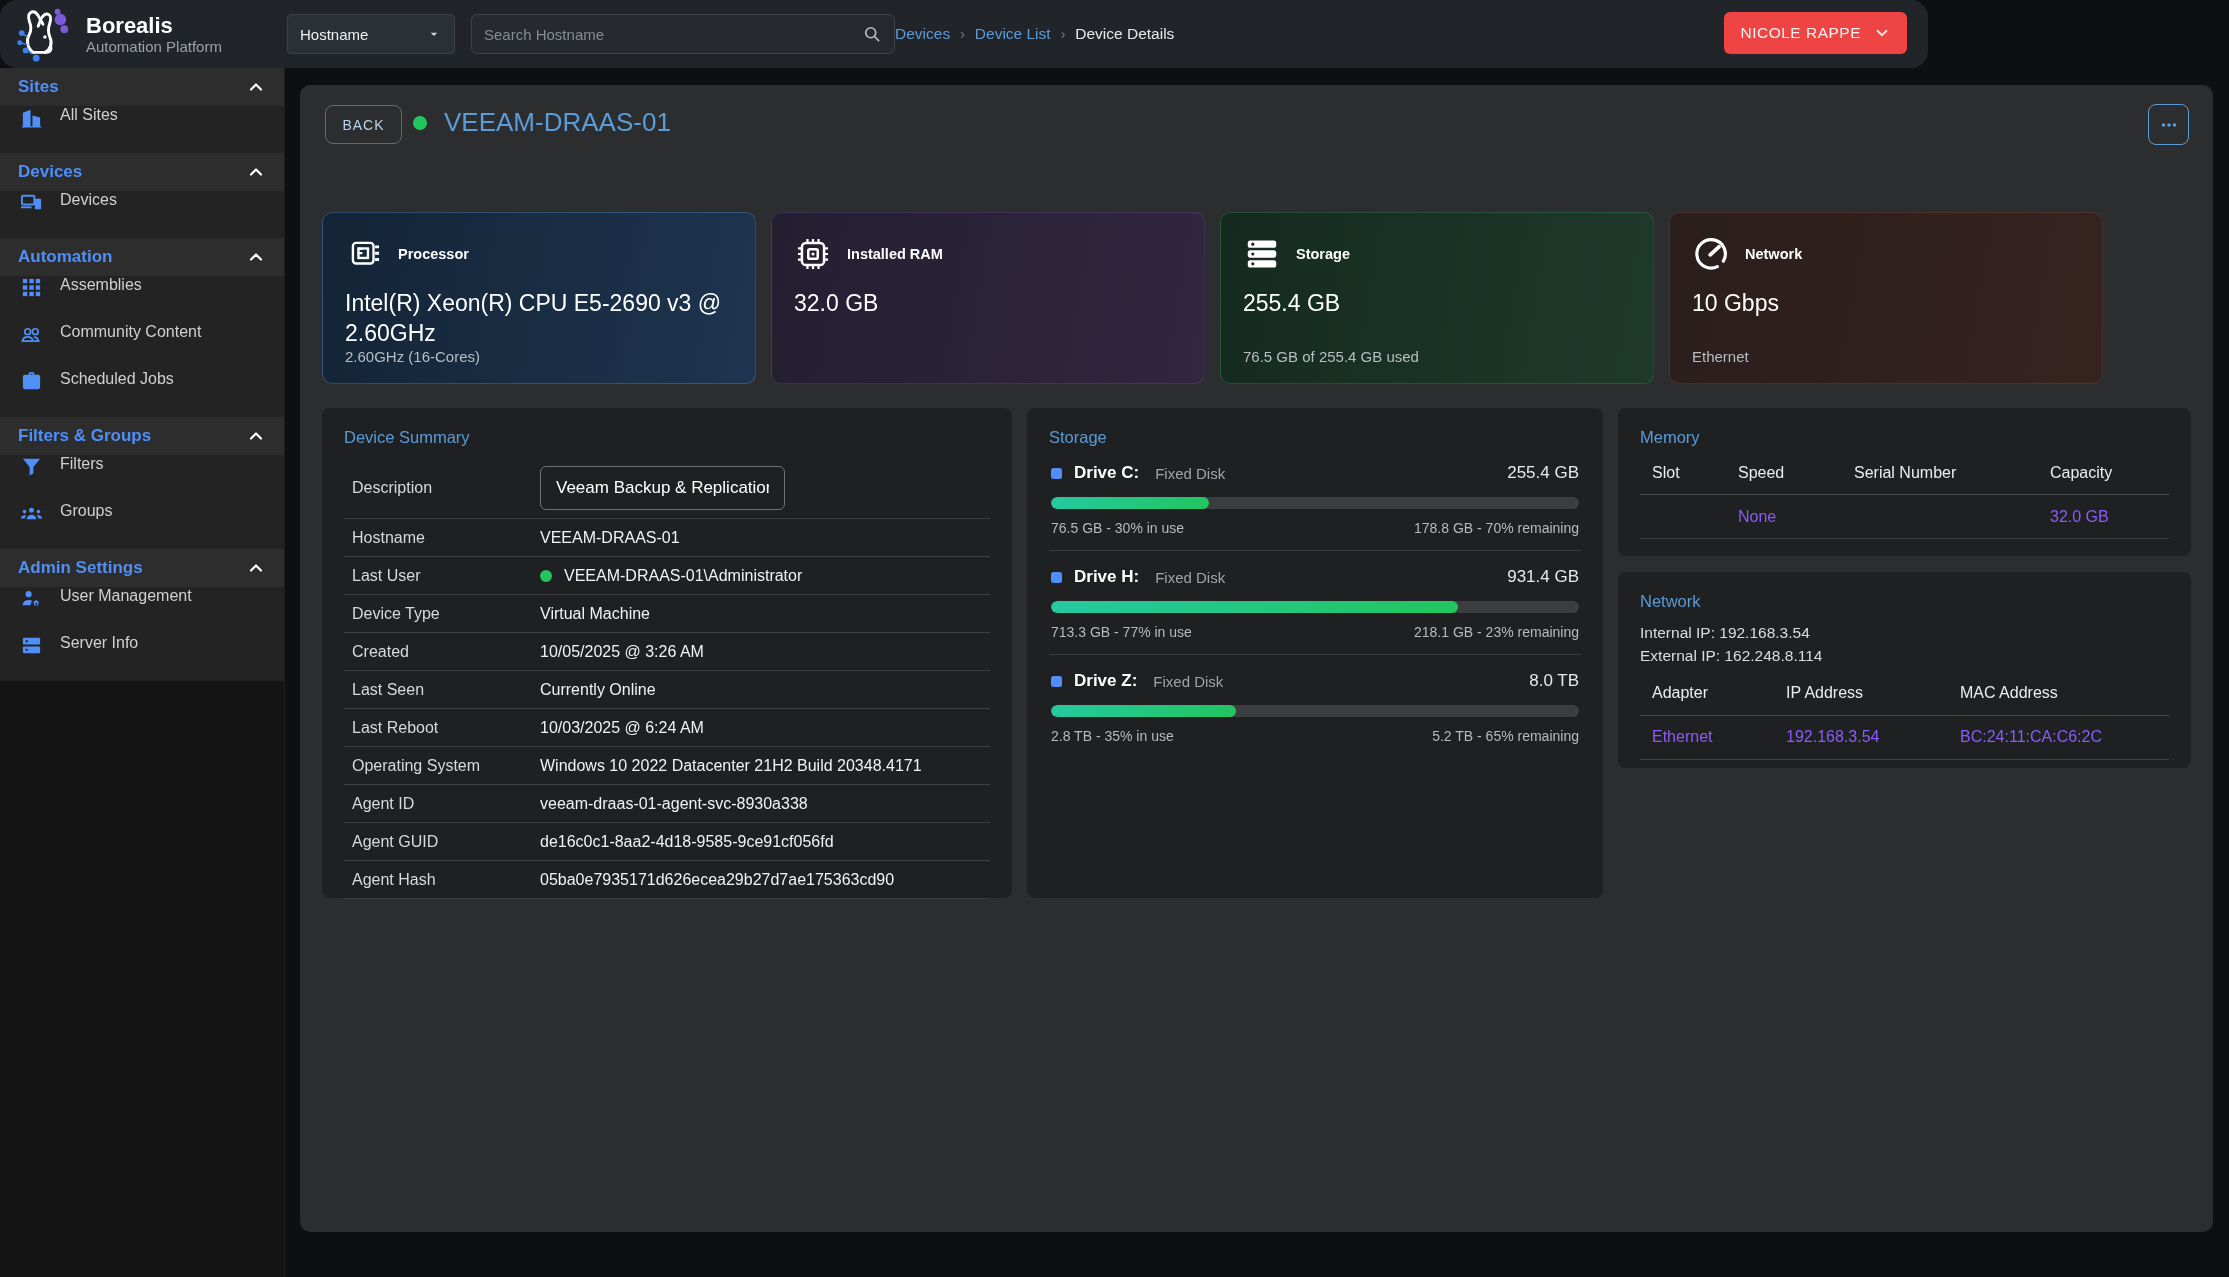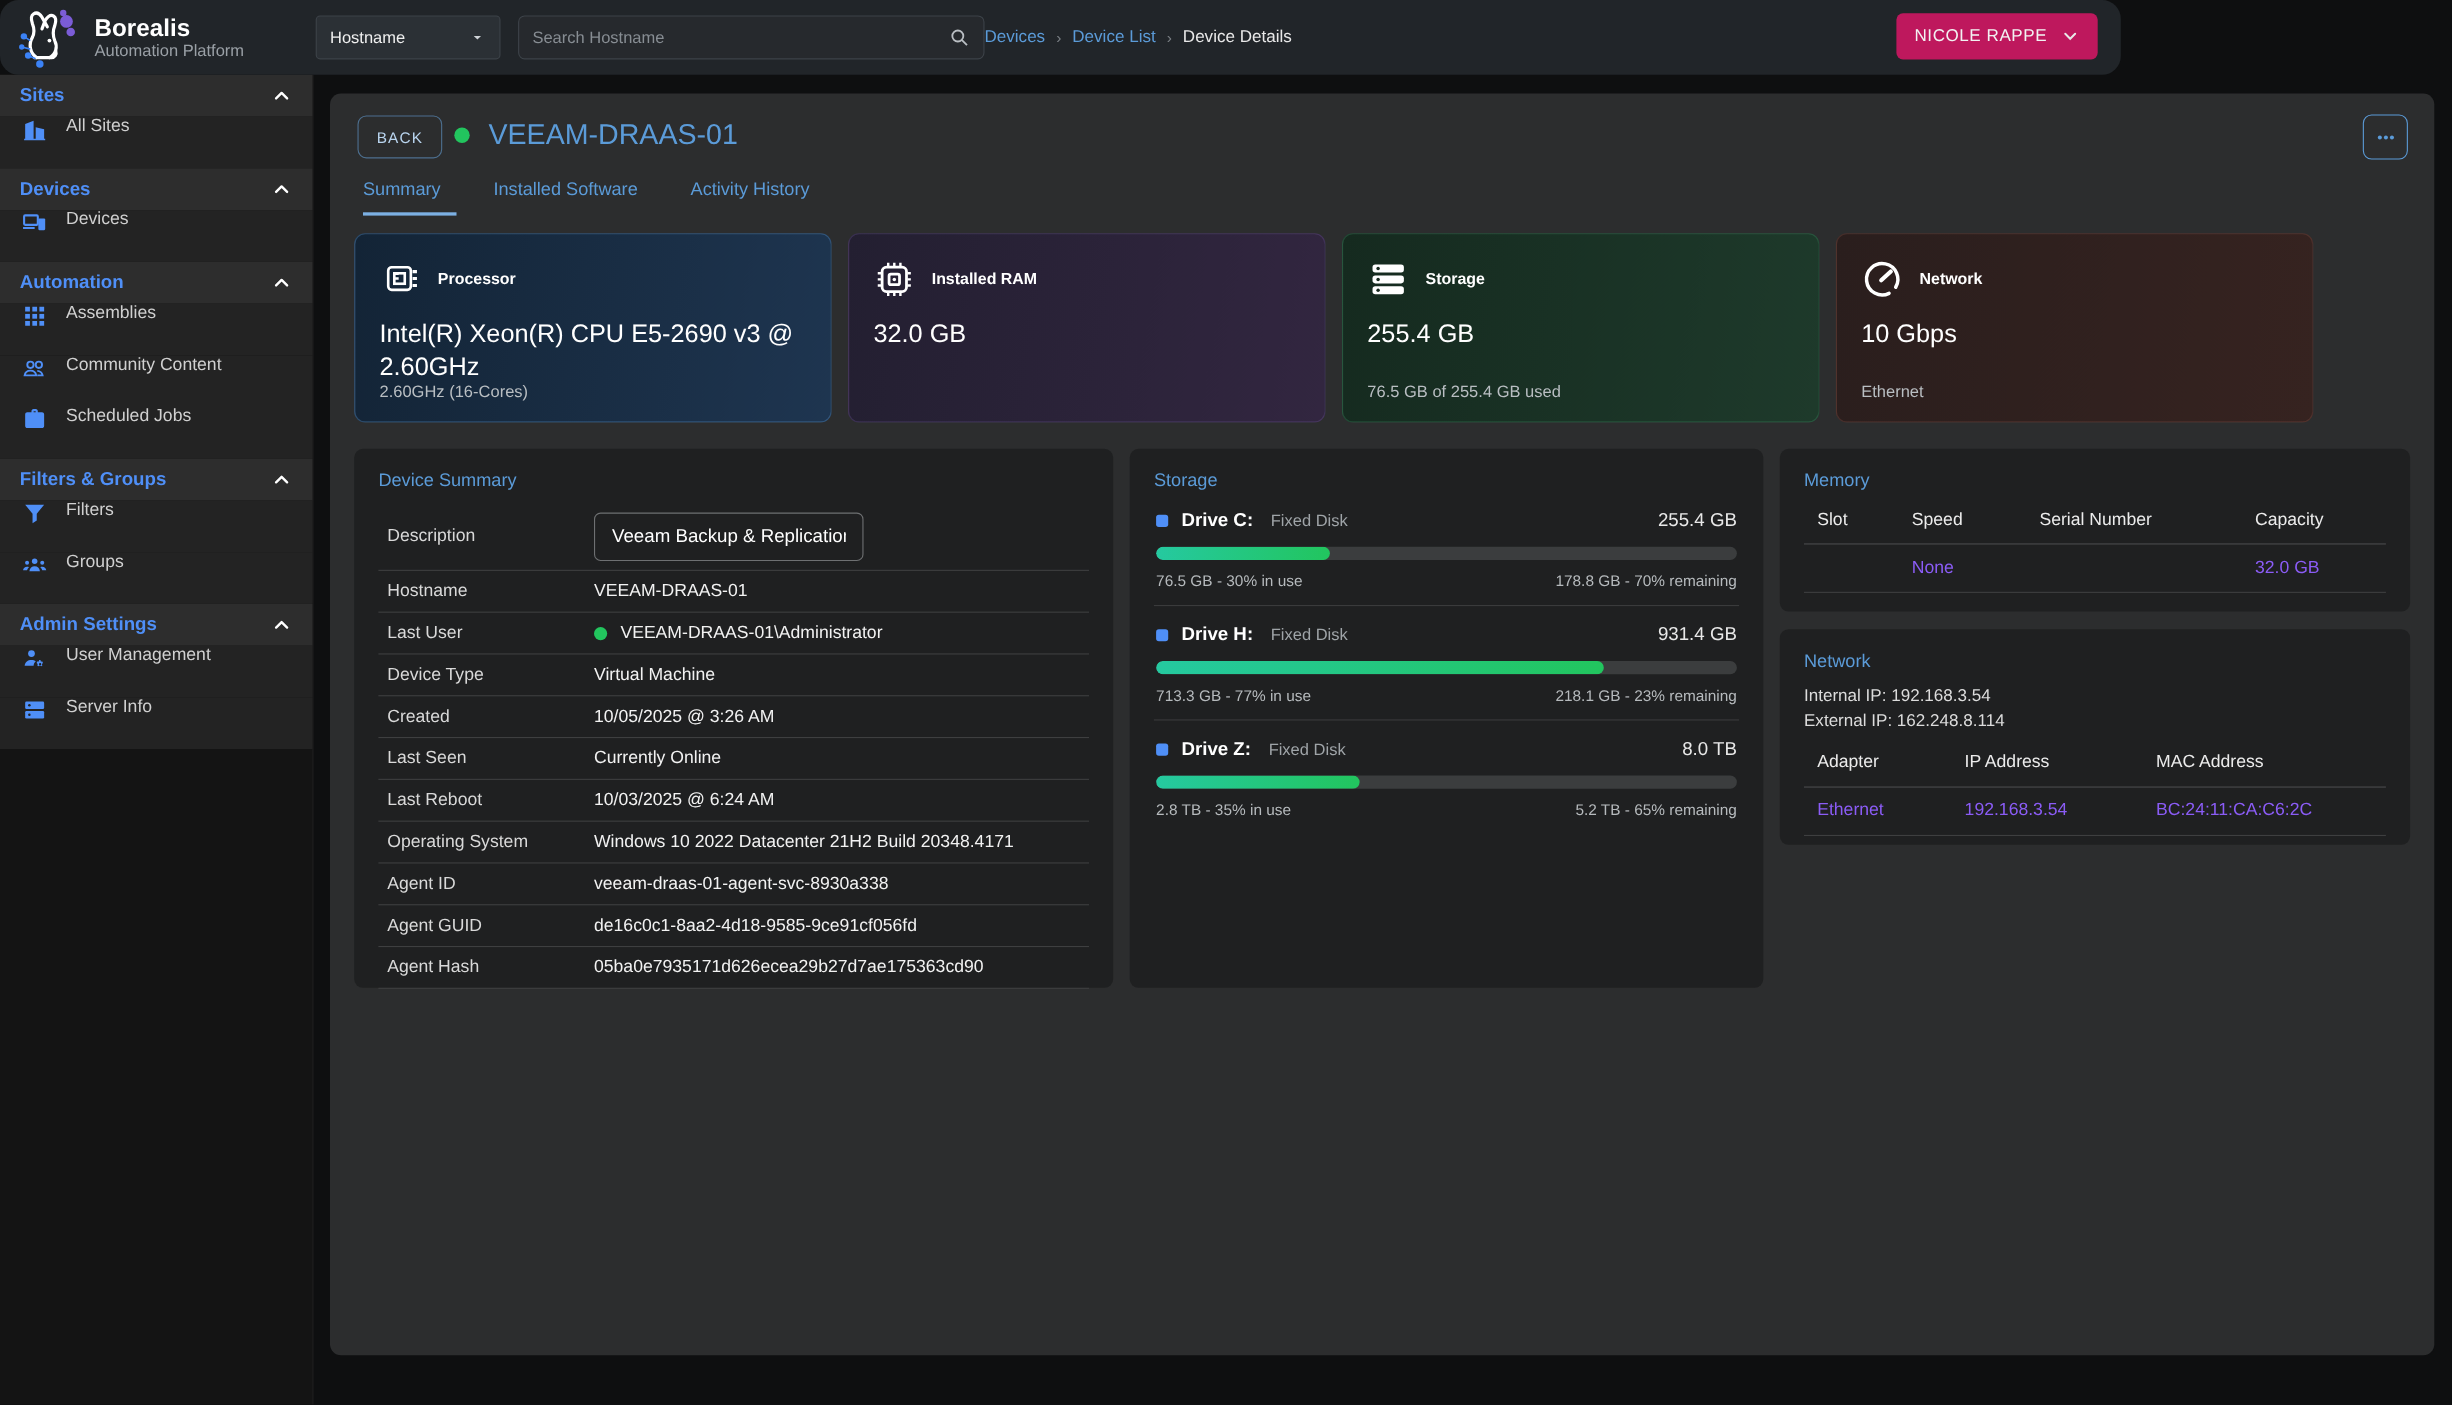--- a/index.html
+++ b/index.html
@@ -14,21 +14,21 @@
   .brand-tag { font-size:15px; color:#9aa0a6; }
   .hostname-select { position:absolute; left:287px; top:14px; width:168px; height:40px; background:#2b3035; border:1px solid #3d4349; border-radius:4px; display:flex; align-items:center; padding:0 12px; cursor:pointer; }
   .hostname-select .val { font-size:15px; color:#f0f0f0; flex:1; }
   .search-box { position:absolute; left:471px; top:14px; width:424px; height:40px; background:#26292d; border:1px solid #3d4349; border-radius:6px; display:flex; align-items:center; padding:0 12px; }
   .search-box input { flex:1; background:transparent; border:none; outline:none; color:#e8e8e8; font-size:15px; font-family:"Liberation Sans", sans-serif; }
   .search-box input::placeholder { color:#878d93; }
   .crumbs { position:absolute; left:895px; top:0; height:68px; display:flex; align-items:center; gap:10px; font-size:15.5px; }
   .crumbs a { color:#5b9bd8; text-decoration:none; cursor:pointer; }
   .crumbs .sep { color:#7a7f84; font-size:14px; }
   .crumbs .current { color:#e8e8e8; }
-  .user-menu { position:absolute; right:21px; top:12px; height:42px; background:#be185d; border-radius:6px; display:flex; align-items:center; gap:12px; padding:0 16px; cursor:pointer; }
+  .user-menu { position:absolute; right:21px; top:12px; height:42px; background:#ef4444; border-radius:6px; display:flex; align-items:center; gap:12px; padding:0 16px; cursor:pointer; }
   .user-menu .uname { font-size:15.5px; color:#f2f2f2; letter-spacing:.5px; }
 
   
   .sidebar { position:absolute; left:0; top:68px; width:285px; height:1209px; background:#141414; border-right:1px solid rgba(255,255,255,.05); z-index:4; }
   .side-header { height:38px; background:#2d2d2d; display:flex; align-items:center; padding:0 18px; cursor:pointer; }
   .side-header .t { color:#4f8ff7; font-size:17px; font-weight:bold; flex:1; }
   .side-header .chev { color:#fff; width:20px; height:20px; }
   .side-item { height:47px; background:#232323; display:flex; gap:17px; padding:0 20px; cursor:pointer; }
   .side-item .ic { width:23px; height:23px; color:#4f8ff7; display:flex; align-items:center; }
   .side-item .lbl { color:#d0d0d0; font-size:16px; }
@@ -318,25 +318,20 @@
   <button class="more-btn">
     <span>
       <svg viewBox="0 0 24 24" width="22" height="22" fill="#5b9bd8">
           <circle cx="6" cy="12" r="2"></circle>
           <circle cx="12" cy="12" r="2"></circle>
           <circle cx="18" cy="12" r="2"></circle>
         </svg>
     </span>
   </button>
 
-  <div class="tabs" id="tabs">
-      <div class="tab active">Summary</div>
-      <div class="tab">Installed Software</div>
-      <div class="tab">Activity History</div>
-    </div>
 
   <div class="cards" id="cards">
       <div class="card card-cpu">
         <div class="card-head">
           <span class="cic">
             <svg viewBox="0 0 24 24" width="38" height="38" fill="none" stroke="#ffffff" stroke-width="1.5">
               <rect x="5" y="5" width="13" height="13" rx="2"></rect>
               <rect x="8.5" y="8.5" width="6" height="6"></rect>
               <path d="M19 7.5h2.5M19 11.5h2.5M19 15.5h2.5" stroke-width="1.8"></path>
               <path d="M8 8.8h3M8 11.5h3" stroke-width="1.4"></path>

